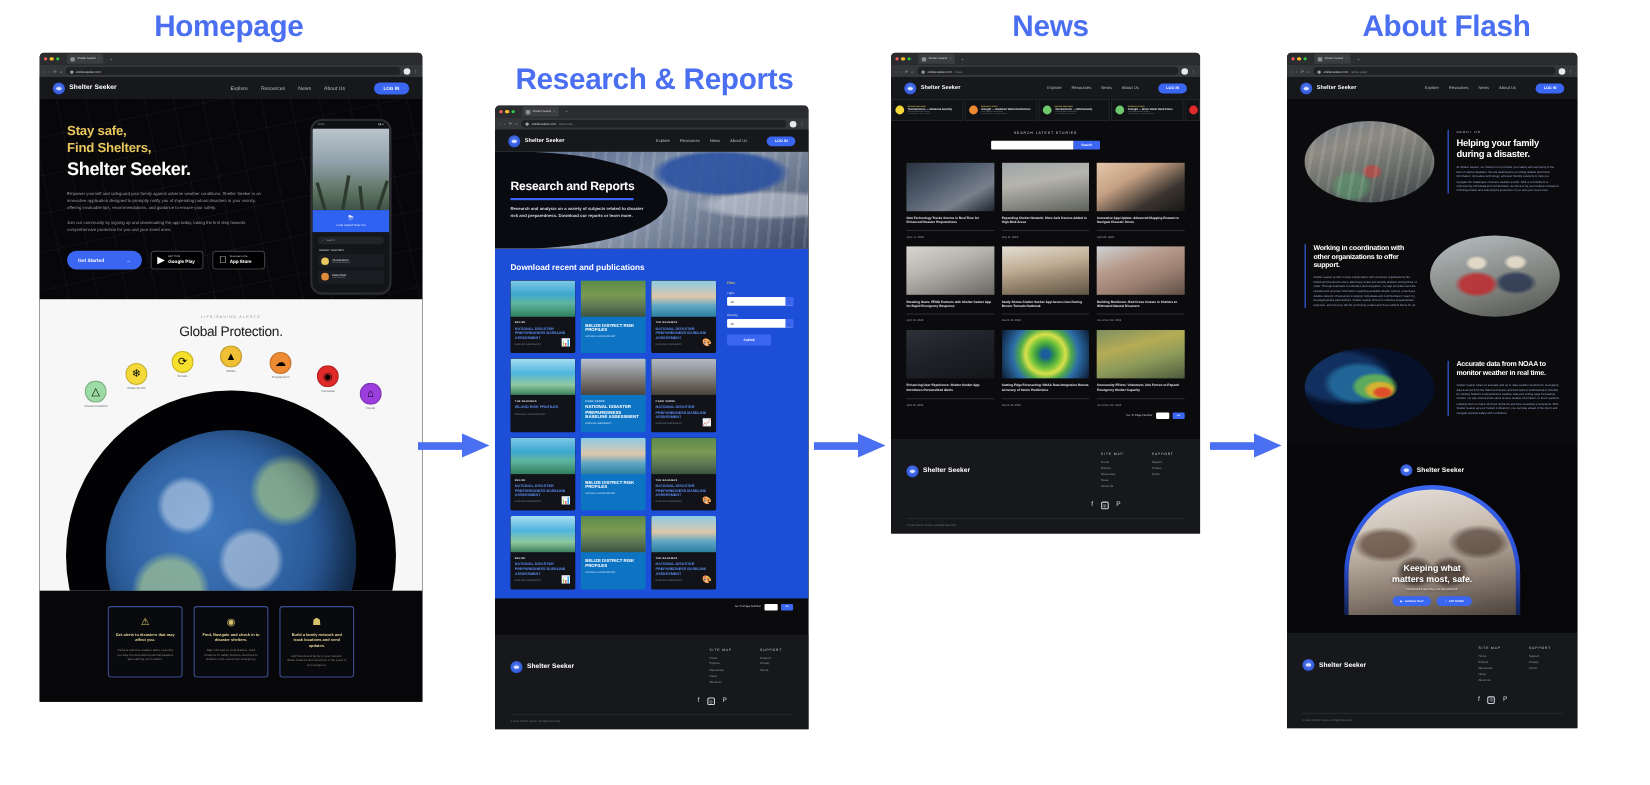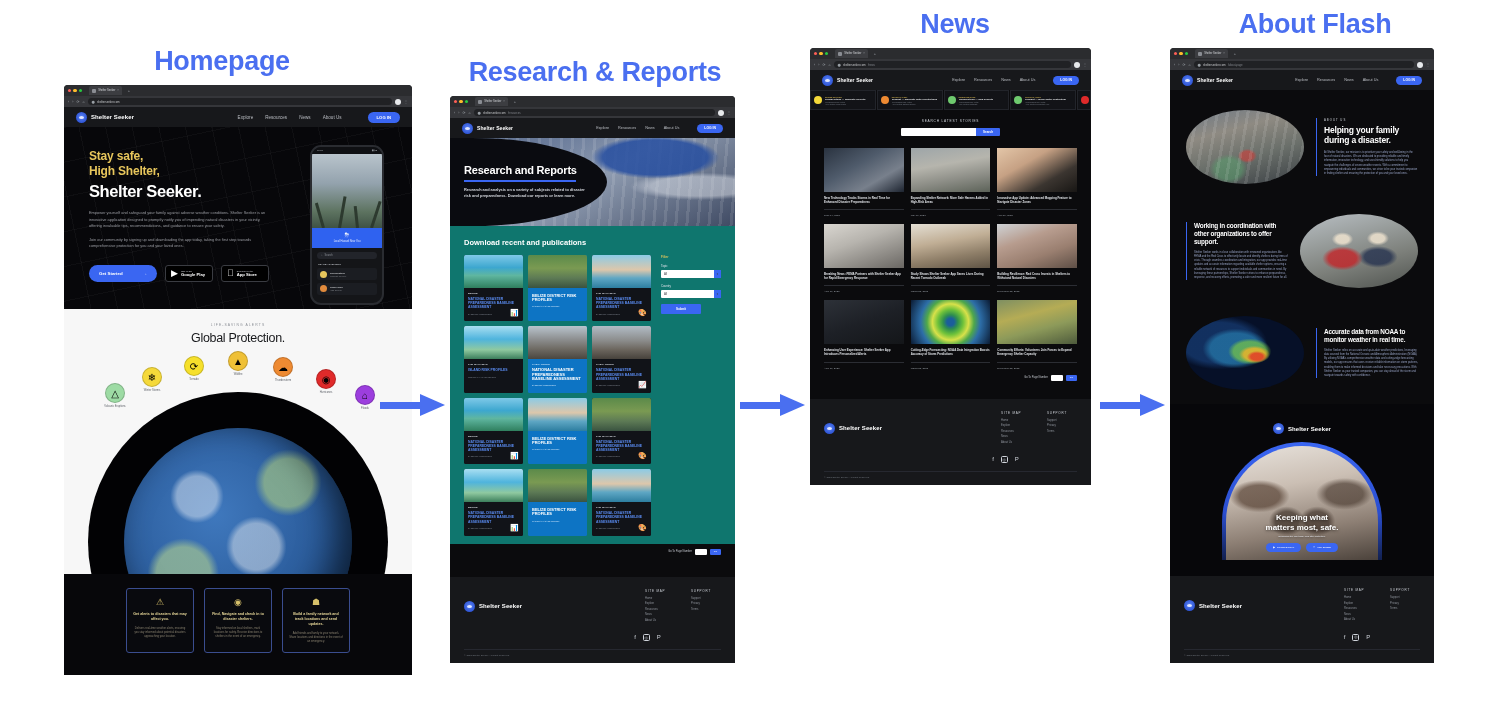--- a/index.html
+++ b/index.html
@@ -311,21 +311,21 @@
   }
   .photo-hero .hero-inner {
     position: absolute; left: 14px; top: 26px; width: 125px;
     z-index: 3;
   }
   .photo-hero h2 { color: #fff; font-size: 11px; font-weight: bold; letter-spacing: -0.2px; }
   .rule-blue { height: 1.6px; background: #3a66f2; width: 112px; margin: 4px 0 5px 0; }
   .photo-hero p { color: #d5d8de; font-size: 3.9px; line-height: 6px; font-weight: bold; }
 
   
-  .dl-sec { background: #0f766e; padding: 12px 14px 8px 14px; }
+  .dl-sec { background: #1d4ed8; padding: 12px 14px 8px 14px; }
   .dl-title { color: #fff; font-size: 7.5px; font-weight: bold; margin-bottom: 8px; }
   .dl-body { display: flex; gap: 10px; }
   .card-grid { display: grid; grid-template-columns: repeat(3, 1fr); gap: 5px; flex: 1; }
   .rcard { background: #111318; border-radius: 1.5px; overflow: hidden; }
   .rcard .rimg { height: 33px; }
   .rcard .rmeta { padding: 4px 4px 6px 4px; position: relative; min-height: 28px; }
   .rcard .rcountry { font-size: 2.4px; color: #dfe3ea; font-weight: bold; letter-spacing: 0.2px; }
   .rcard .rname { font-size: 3.4px; color: #5a8bf0; font-weight: bold; line-height: 4.2px; margin-top: 2px; }
   .rcard .rsub { font-size: 2px; color: #7b818b; margin-top: 3px; line-height: 2.8px; }
   .rcard .rlogo { position: absolute; right: 4px; bottom: 5px; font-size: 7px; line-height: 7px; }
@@ -424,21 +424,21 @@
   .footer-social { display: flex; gap: 7px; justify-content: center; margin: 10px 0 8px 0; padding-left: 110px; }
   .soc { font-size: 6px; color: #cfd3da; line-height: 6px; }
   .soc.box { width: 7px; height: 7px; border: 0.7px solid #cfd3da; border-radius: 1.5px; display: flex; align-items: center; justify-content: center; font-size: 4px; }
   .footer-copy { font-size: 2.4px; color: #6f747c; border-top: 0.4px solid #262830; padding-top: 4px; }
 </style>
 </head>
 <body>
 
 <div class="flow">
 
-  <div class="stage" style="width:380px;padding-left:64px;margin-top:37px;">
+  <div class="stage" style="width:380px;padding-left:36px;">
     <div class="stage-title">Homepage</div>
 
     <div class="browser" style="width:348px;">
       <div class="chrome-tabbar">
         <div class="dots">
           <div class="dot r"></div>
           <div class="dot y"></div>
           <div class="dot g"></div>
         </div>
         <div class="tab">
@@ -473,21 +473,21 @@
             <span class="navlink">Resources</span>
             <span class="navlink">News</span>
             <span class="navlink">About Us</span>
             <span class="login-btn">LOG IN</span>
           </div>
         </div>
 
         <div class="hero-home">
           <div class="hero-copy">
             <div class="hero-l1">Stay safe,</div>
-            <div class="hero-l2">High Shelter,</div>
+            <div class="hero-l2">Find Shelters,</div>
             <div class="hero-l3">Shelter Seeker.</div>
             <div class="hero-p">Empower yourself and safeguard your family against adverse weather conditions. Shelter Seeker is an innovative application designed to promptly notify you of impending natural disasters in your vicinity, offering invaluable tips, recommendations, and guidance to ensure your safety.</div>
             <div class="hero-p hero-p2">Join our community by signing up and downloading the app today, taking the first step towards comprehensive protection for you and your loved ones.</div>
             <div class="hero-ctas">
               <div class="btn-started">
                 <span>Get Started</span>
                 <span>→</span>
               </div>
               <div class="store-btn">
                 <span class="store-glyph">▶</span>

